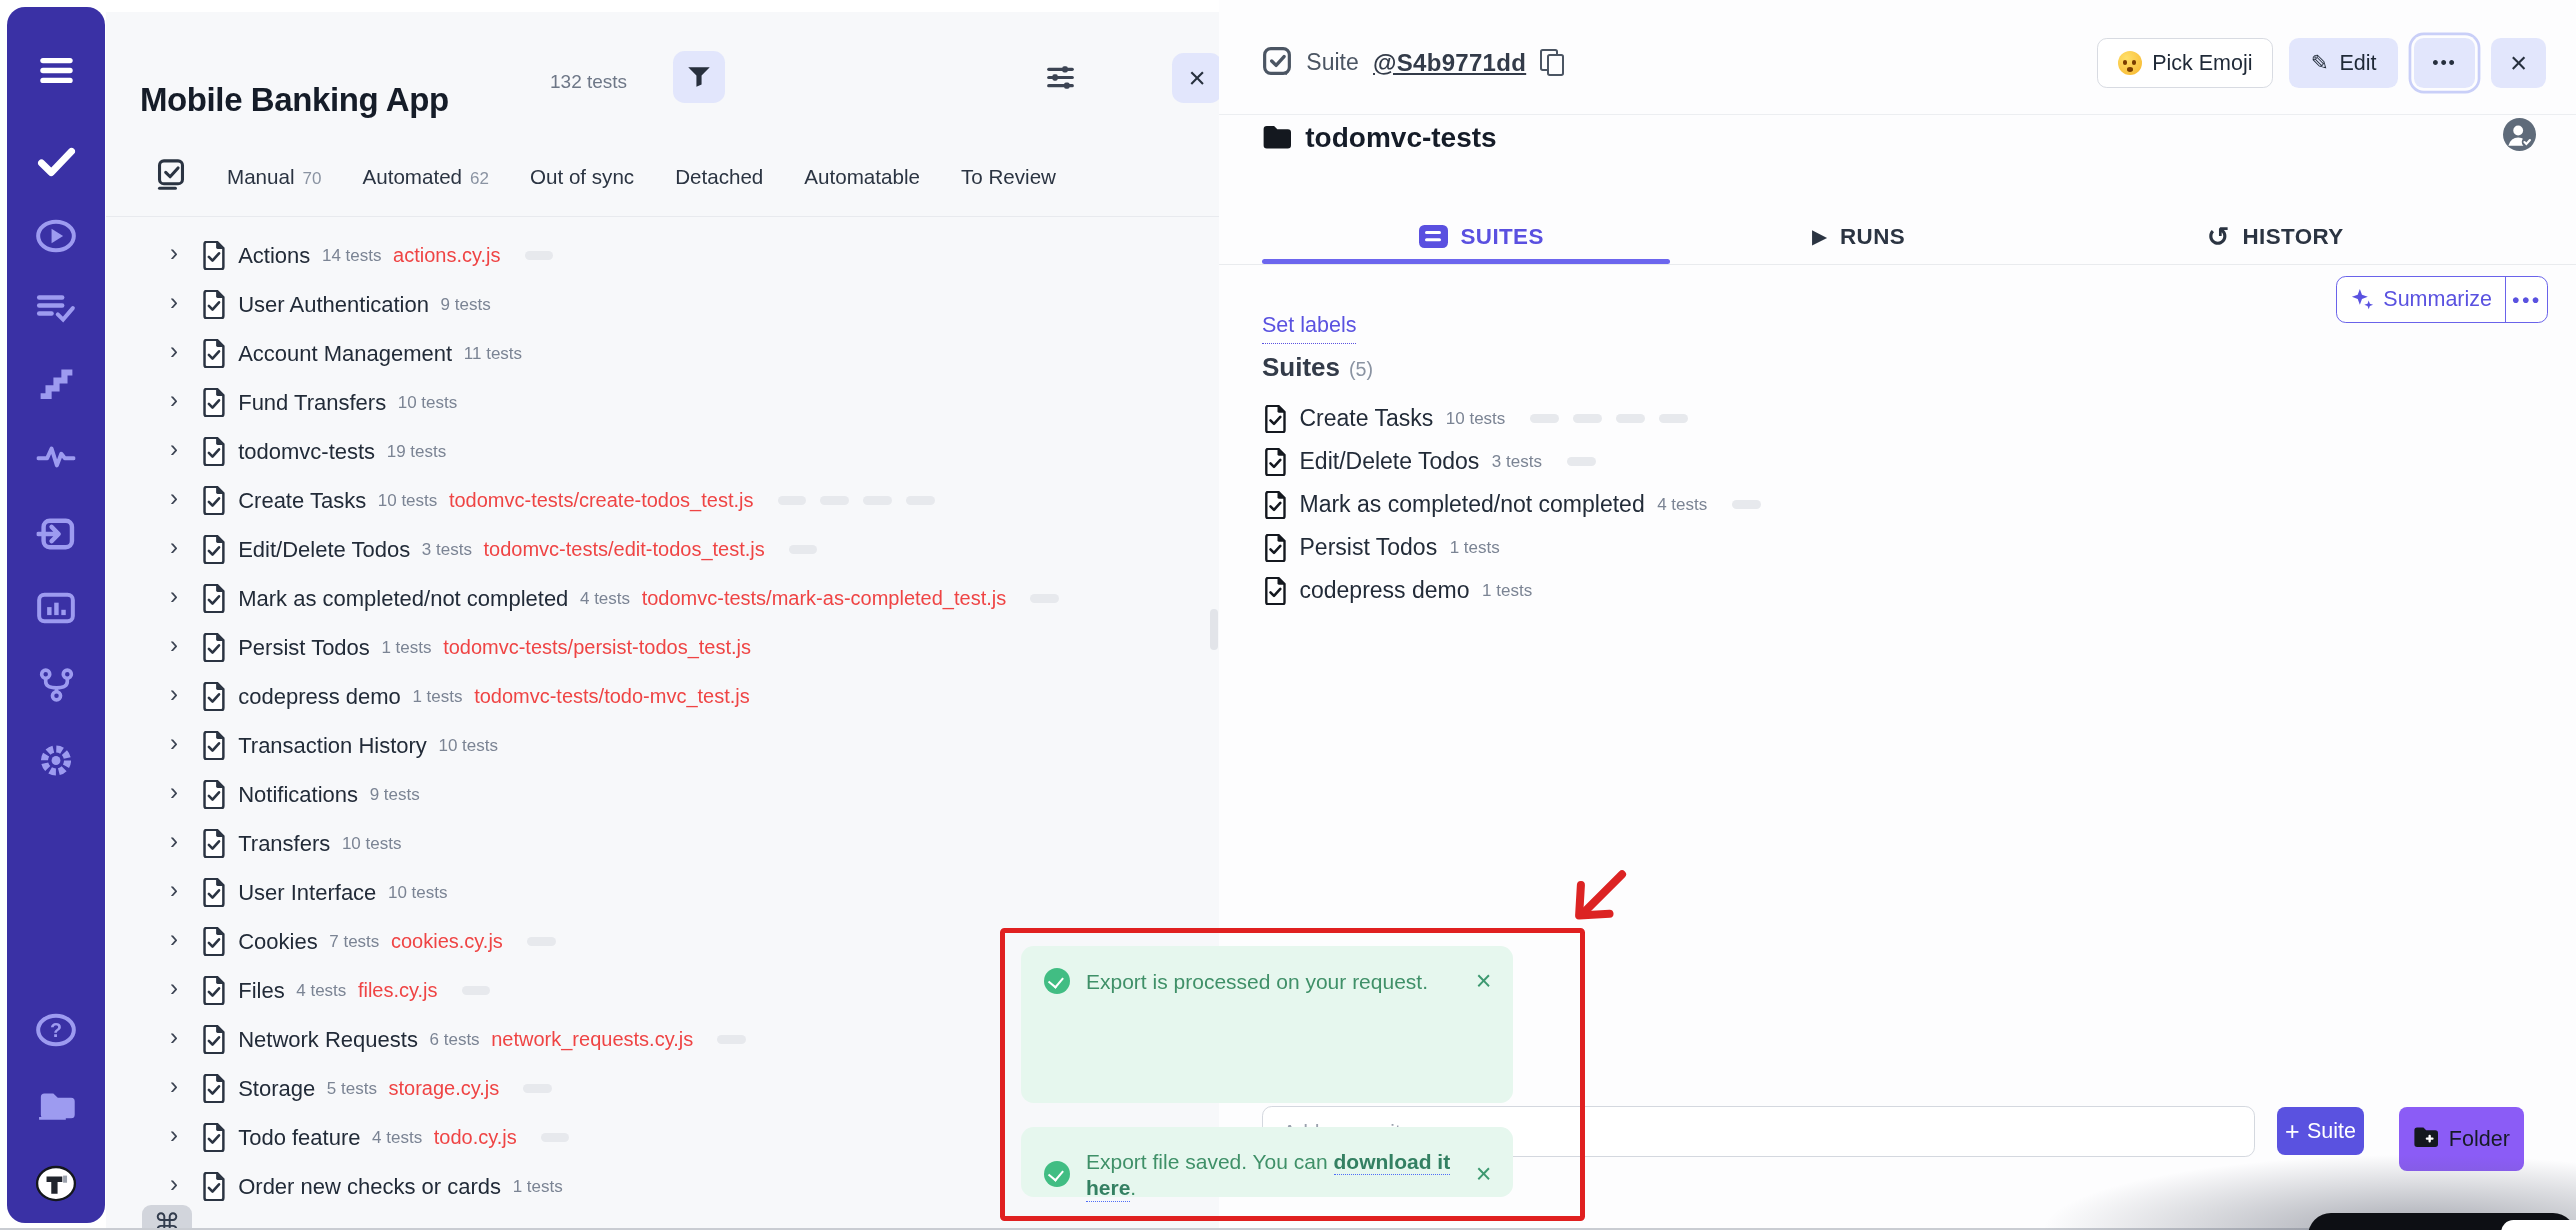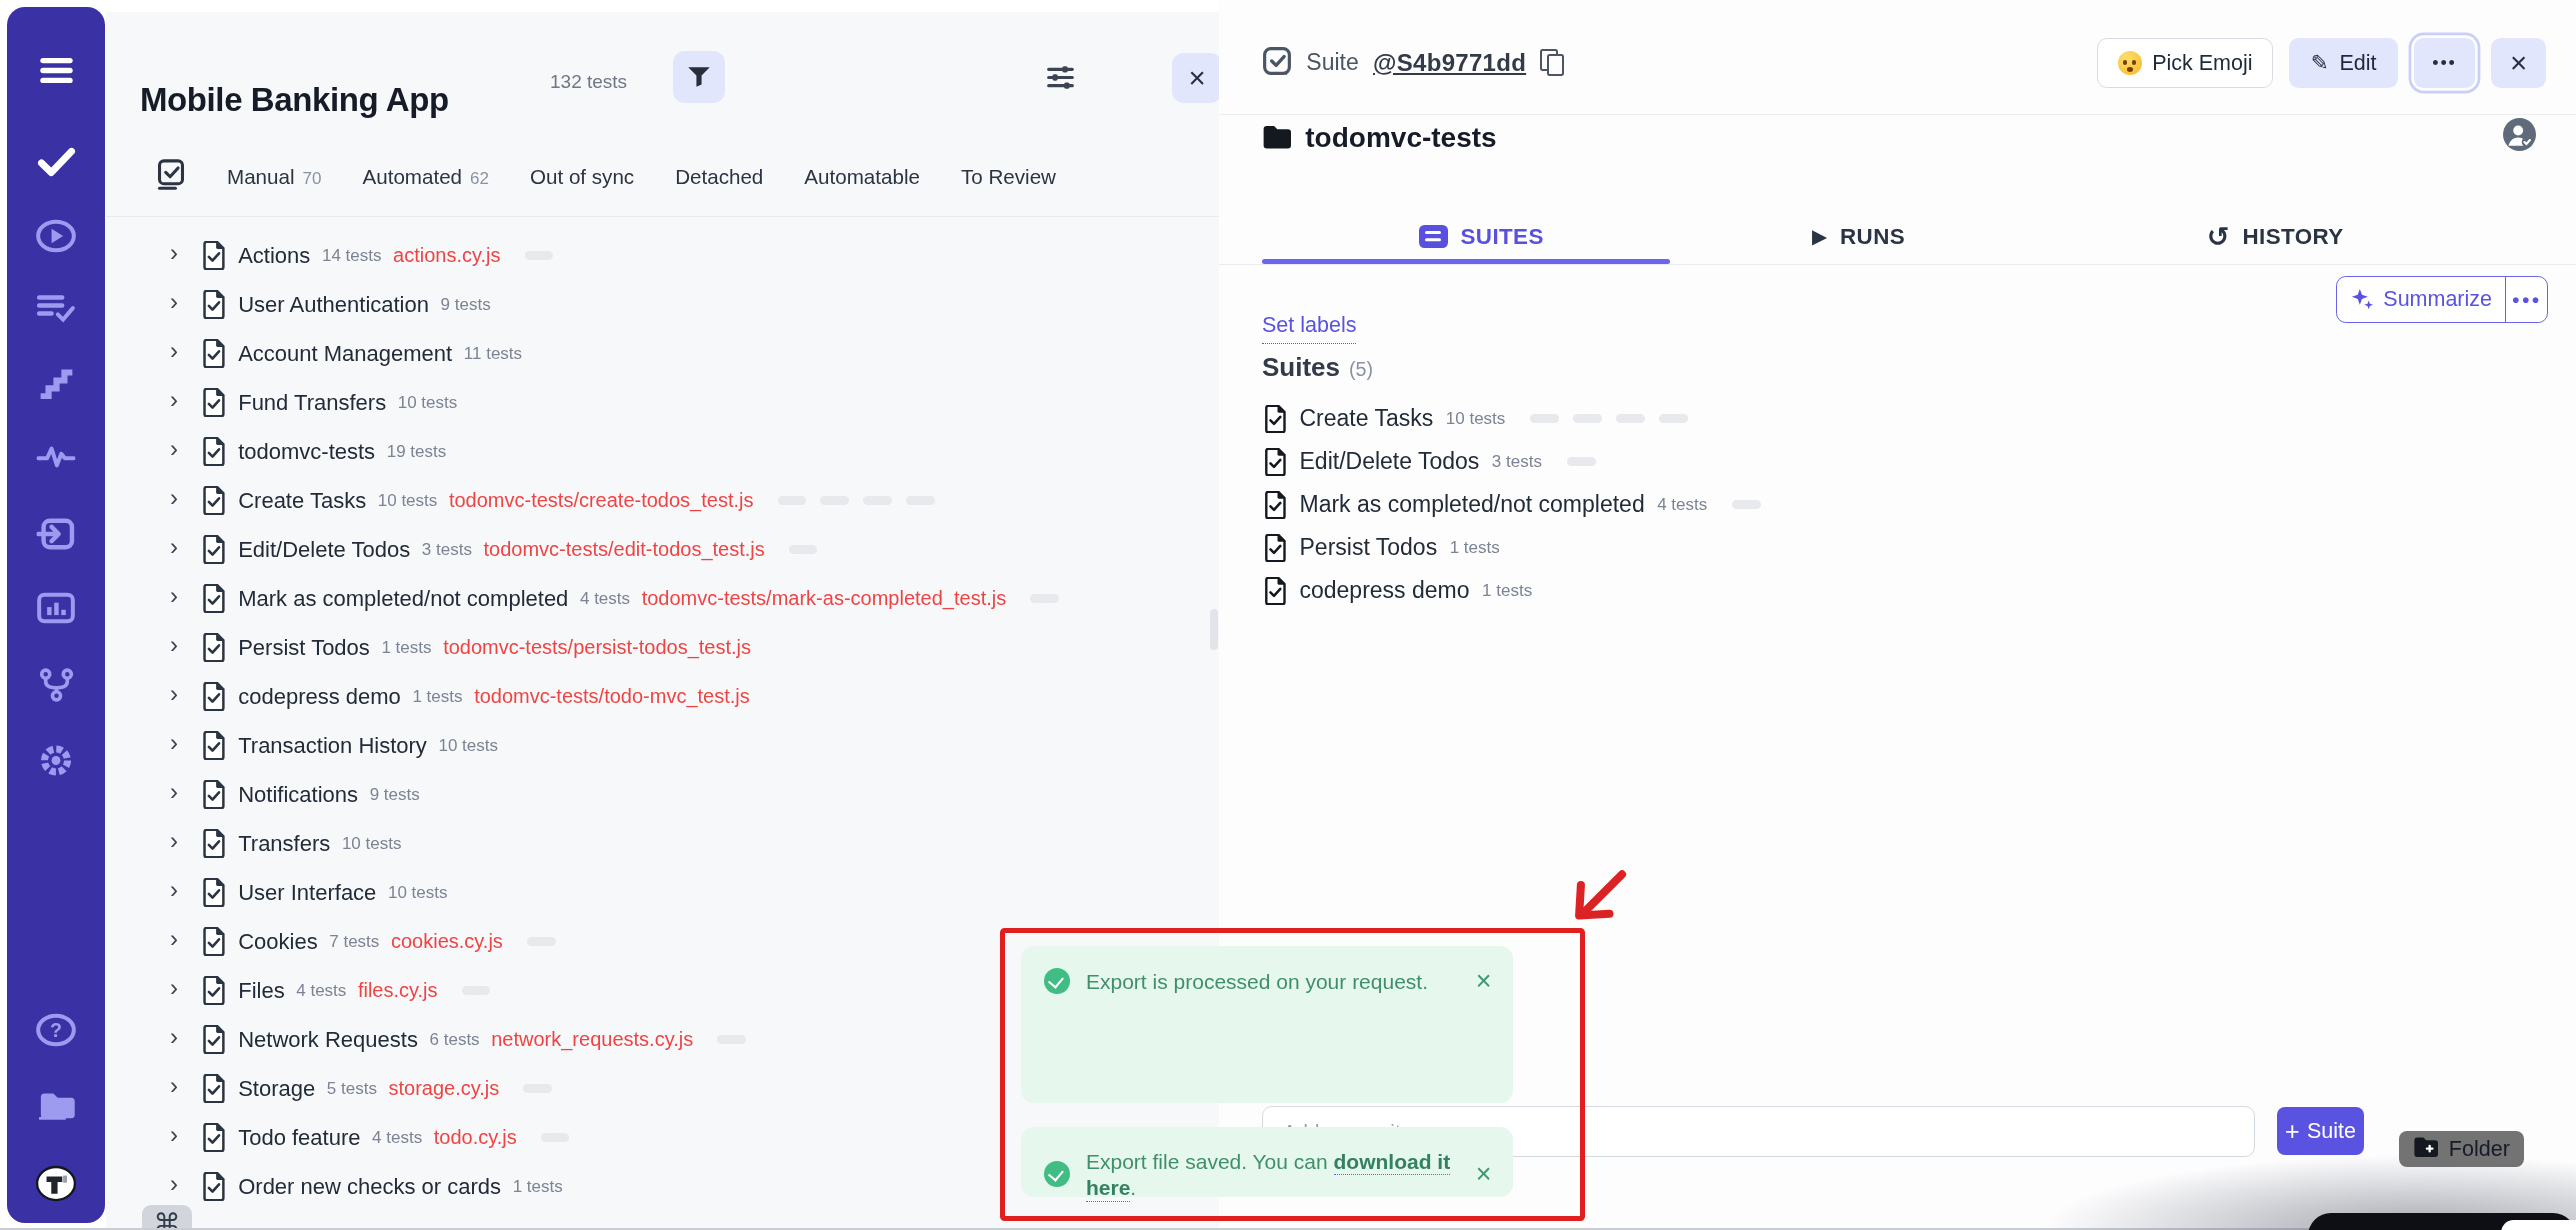--- a/index.html
+++ b/index.html
@@ -88,21 +88,21 @@
   #suites-heading{position:absolute;left:43px;top:352px;font-size:26px;font-weight:600;color:#333b49;}
   #suites-heading .h-cnt{font-size:19.7px;font-weight:400;color:#8a93a2;margin-left:9px;}
   #suite-list{position:absolute;left:43px;top:397px;width:1252px;}
   .srow{display:flex;align-items:center;height:43px;gap:12.5px;}
   .srow .tico{width:25px;}
   .srow .tlabel{font-size:23px;}
 
   #add-input{position:absolute;left:43px;top:1106px;width:993px;height:51px;border:1.8px solid #d4d8df;border-radius:9.8px;background:#fff;box-sizing:border-box;font-size:20.6px;color:#39404d;padding:0 19.7px;outline:none;font-family:inherit;}
   #add-input::placeholder{color:#9aa1ad;}
   #btn-suite{position:absolute;left:1058px;top:1107px;width:87px;height:48px;background:#5a52e0;border-radius:8px;color:#fff;font-size:21.5px;display:flex;align-items:center;justify-content:center;gap:7.2px;}
-  #btn-folder{position:absolute;left:1180px;top:1107px;width:125px;height:36px;background:#737373;border-radius:8px;color:#161b26;font-size:21.5px;display:flex;align-items:center;justify-content:center;gap:10.7px;margin-top:24px;}
+  #btn-folder{position:absolute;left:1180px;top:1107px;width:125px;height:64px;background:#8b5cf6;border-radius:8px;color:#161b26;font-size:21.5px;display:flex;align-items:center;justify-content:center;gap:10.7px;}
 
   
   .toast{position:absolute;left:1021px;width:492px;background:#e6f7ee;border-radius:12.5px;z-index:20;color:#3f9068;}
   #toast1{top:946px;height:157px;}
   #toast2{top:1127px;height:70px;}
   .t-row{display:flex;align-items:flex-start;padding:21.5px 21.5px 0 23px;gap:16px;}
   #toast2 .t-row{align-items:center;padding-top:12px;height:100%;}
   .t-check{flex:0 0 auto;width:26px;height:26px;border-radius:50%;background:#41bd83;position:relative;}
   .t-check::after{content:"";position:absolute;left:7.2px;top:6.3px;width:8px;height:10.7px;border:2.7px solid #fff;border-top:none;border-left:none;transform:rotate(40deg);}
   .t-msg{flex:1;font-size:21px;line-height:1.25;padding-top:1.8px;}

